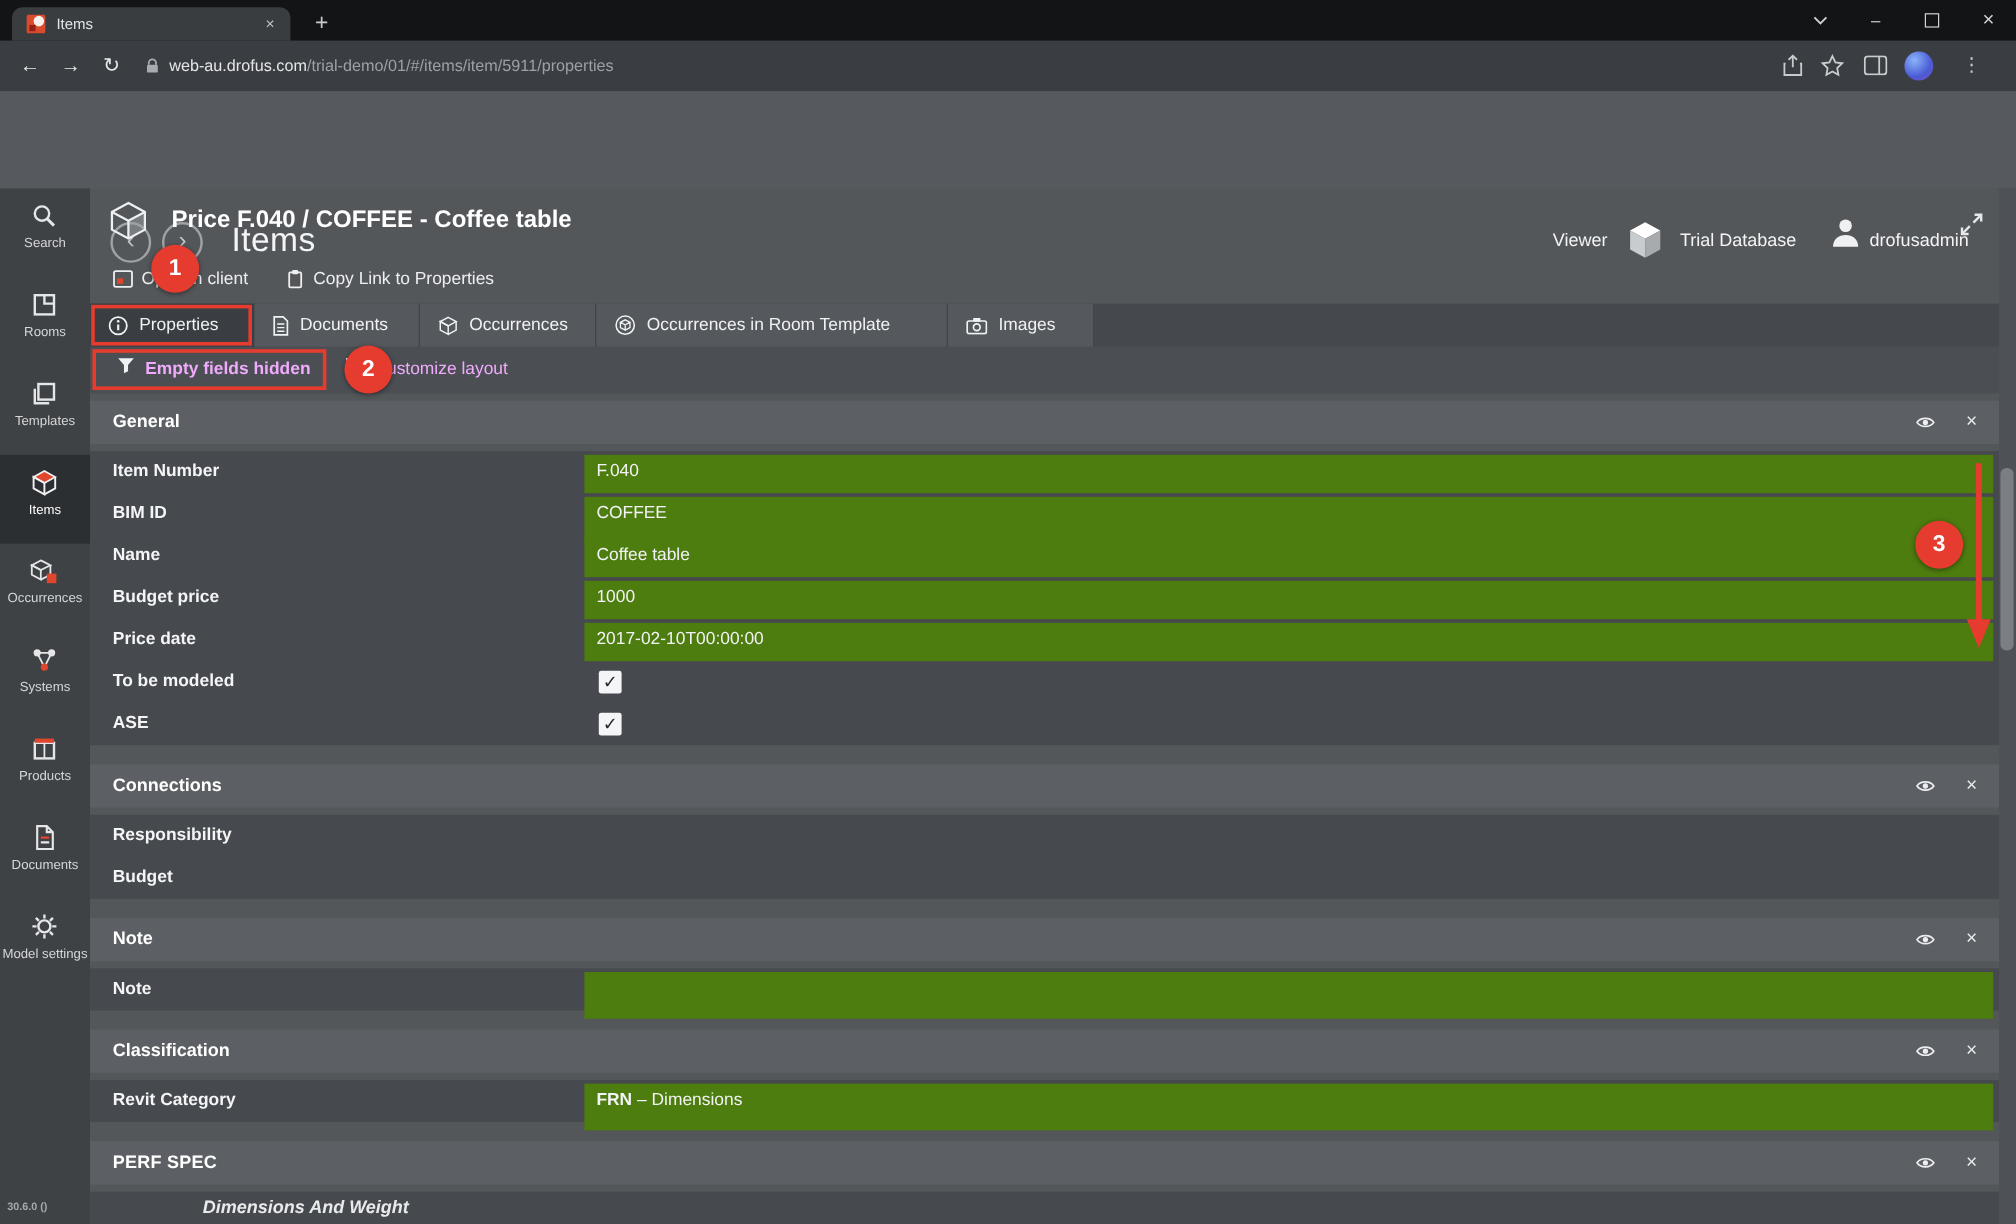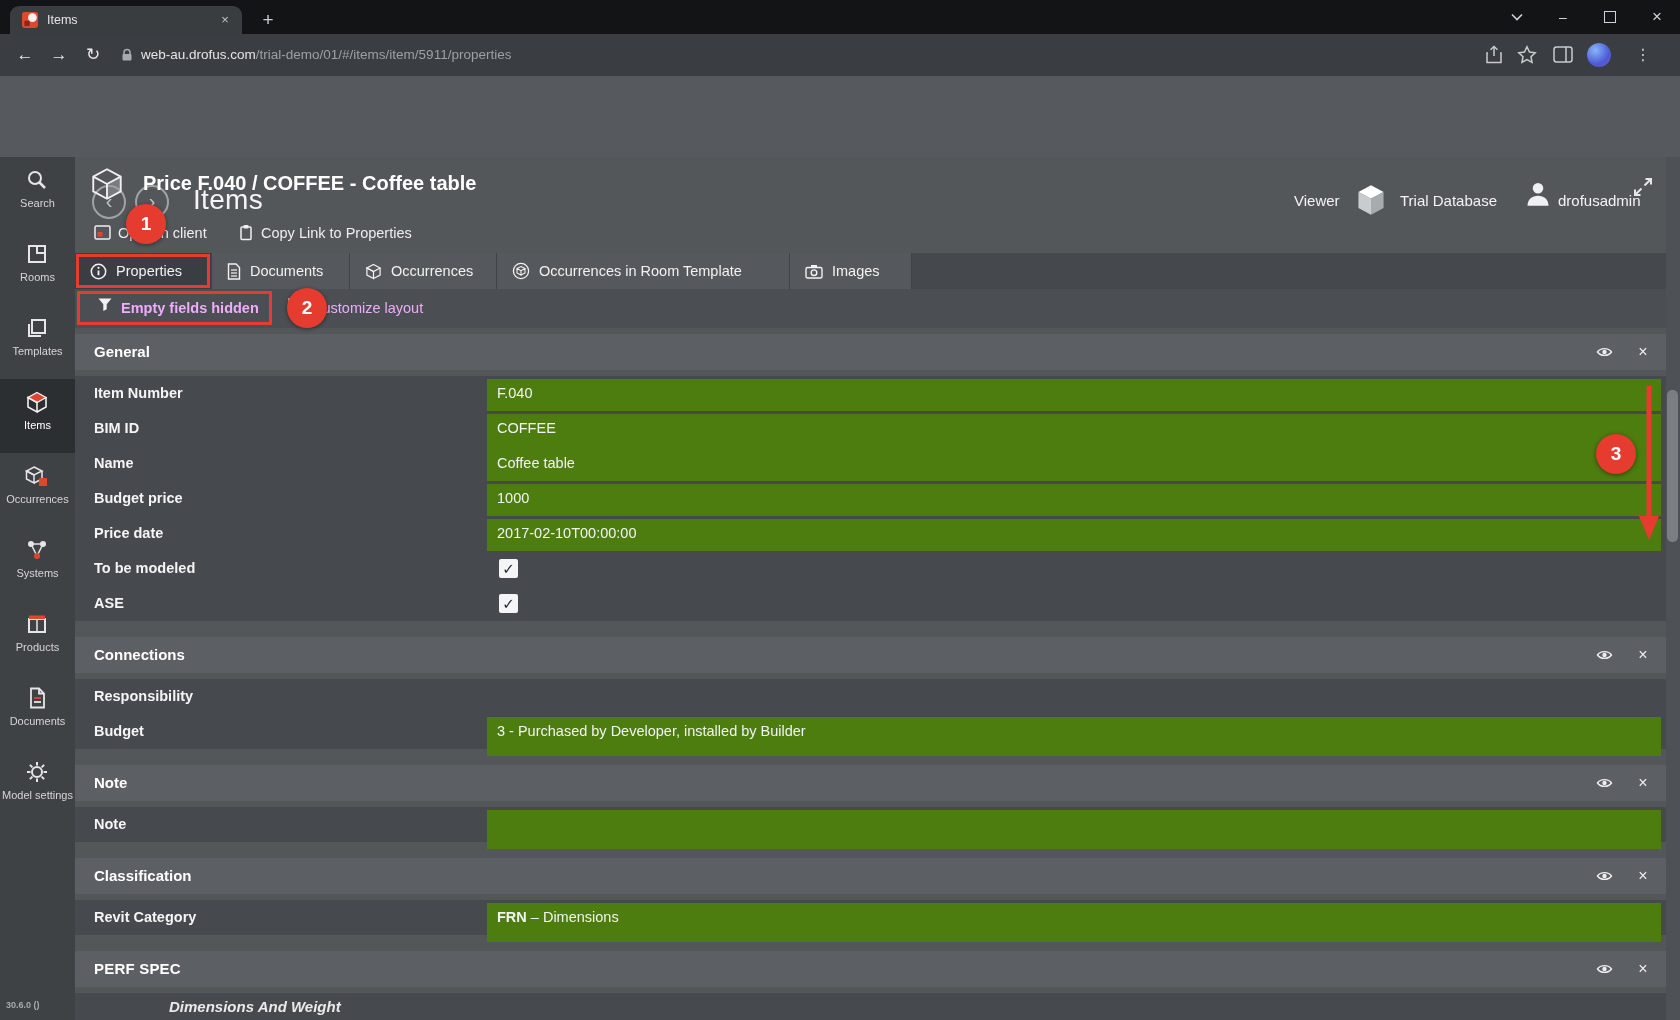--- a/index.html
+++ b/index.html
@@ -447,21 +447,20 @@
           <circle cx="8" cy="7" r="2.2" fill="#ECEDEF"></circle>
         </svg>
     </span>
     <span class="sec-close">×</span>
   </div>
   <div class="frow" style="top:679px">
     <span class="flabel">Responsibility</span>
   </div>
   <div class="frow" style="top:714px">
     <span class="flabel">Budget</span>
-    <span class="fvalue">3 - Purchased by Developer, installed by Builder</span>
   </div>
 
   <div class="sec-head" style="top:765px">
     <span class="sec-title">Note</span>
     <span class="sec-eye">
       <svg width="19" height="14" viewBox="0 0 16 14">
           <path d="M1 7 C4 2.5 12 2.5 15 7 C12 11.5 4 11.5 1 7 Z" fill="none" stroke="#ECEDEF" stroke-width="1.4"></path>
           <circle cx="8" cy="7" r="2.2" fill="#ECEDEF"></circle>
         </svg>
     </span>

